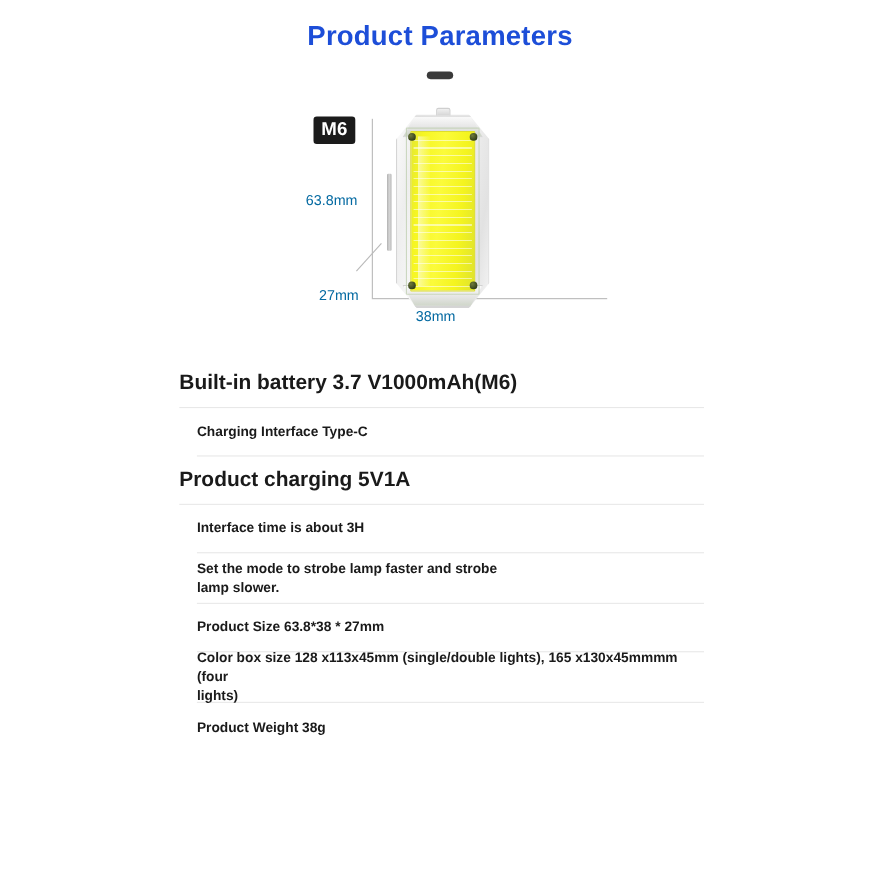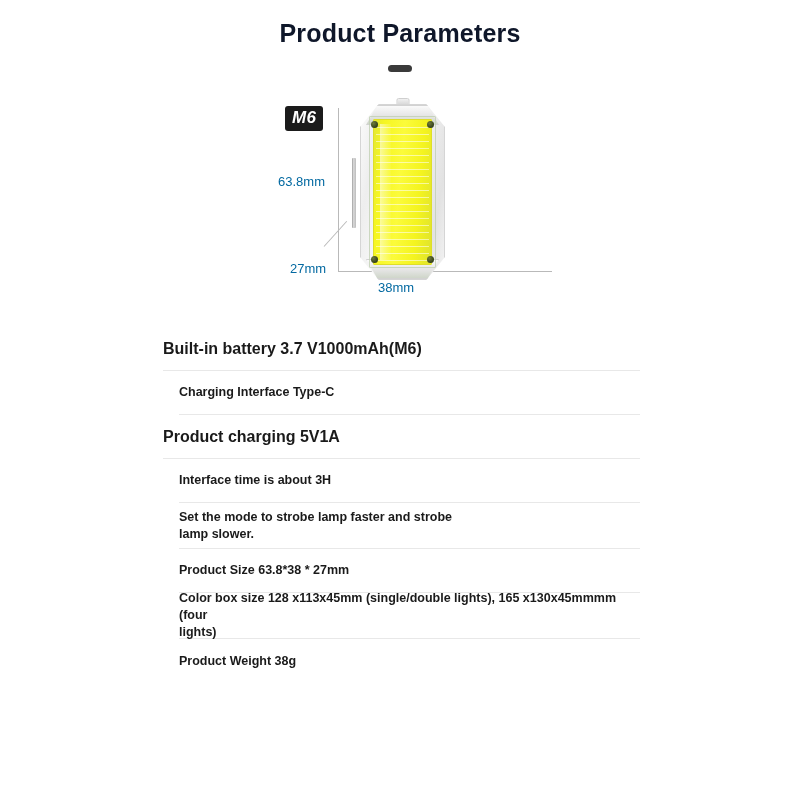--- a/index.html
+++ b/index.html
@@ -24,21 +24,21 @@
   .header {
     position: absolute;
     top: 16px;
     left: 0;
     width: 800px;
     text-align: center;
   }
   .page-title {
     font-size: 25px;
     font-weight: bold;
-    color: #0f172a;
+    color: #1d4ed8;
     letter-spacing: 0.2px;
     line-height: 34px;
   }
   .title-divider {
     width: 24px;
     height: 7px;
     border-radius: 4px;
     background: #3a3a3a;
     margin: 15px auto 0 auto;
   }
@@ -58,21 +58,20 @@
     left: 23px;
     top: 10px;
     background: #1b1b1b;
     color: #ffffff;
     font-size: 17px;
     font-weight: bold;
     line-height: 22px;
     padding: 1px 7px 2px 7px;
     border-radius: 3px;
     letter-spacing: 0.3px;
-    font-style: italic;
   }
 
   
   .dim-label {
     position: absolute;
     color: #0369a1;
     font-size: 13px;
     line-height: 16px;
     white-space: nowrap;
   }
@@ -227,21 +226,21 @@
     display: flex;
     align-items: center;
   }
   .spec-row:last-child { border-bottom: none; }
   .spec-text {
     color: #1a1a1a;
     font-weight: bold;
     white-space: pre-line;
   }
   .spec-row.sz-lg { height: 44px; }
-  .spec-row.sz-lg .spec-text { font-size: 16px; line-height: 19px; }
+  .spec-row.sz-lg .spec-text { font-size: 19px; line-height: 19px; }
   .spec-row.sz-sm { height: 44px; margin-left: 16px; }
   .spec-row.sz-sm .spec-text { font-size: 12.5px; line-height: 17px; }
   .spec-row.two-line { height: 46px; }
 </style>
 </head>
 <body>
 
 <div class="page">
 
   <div class="header">

